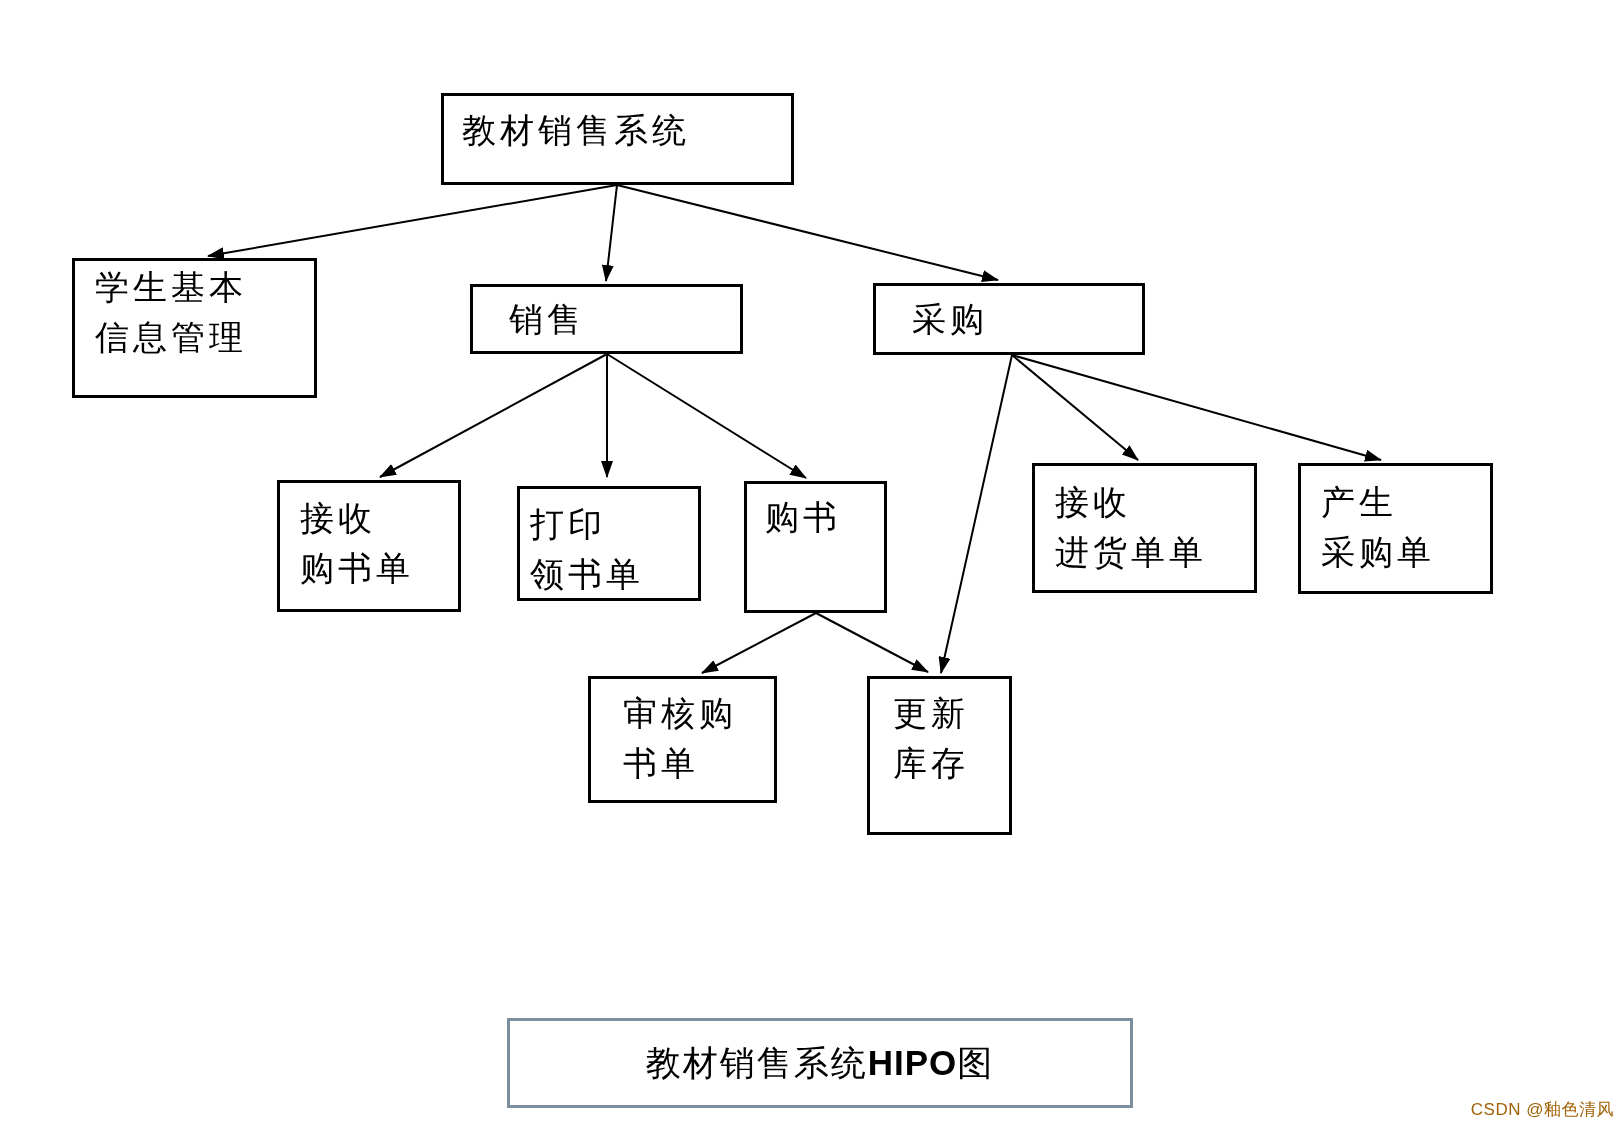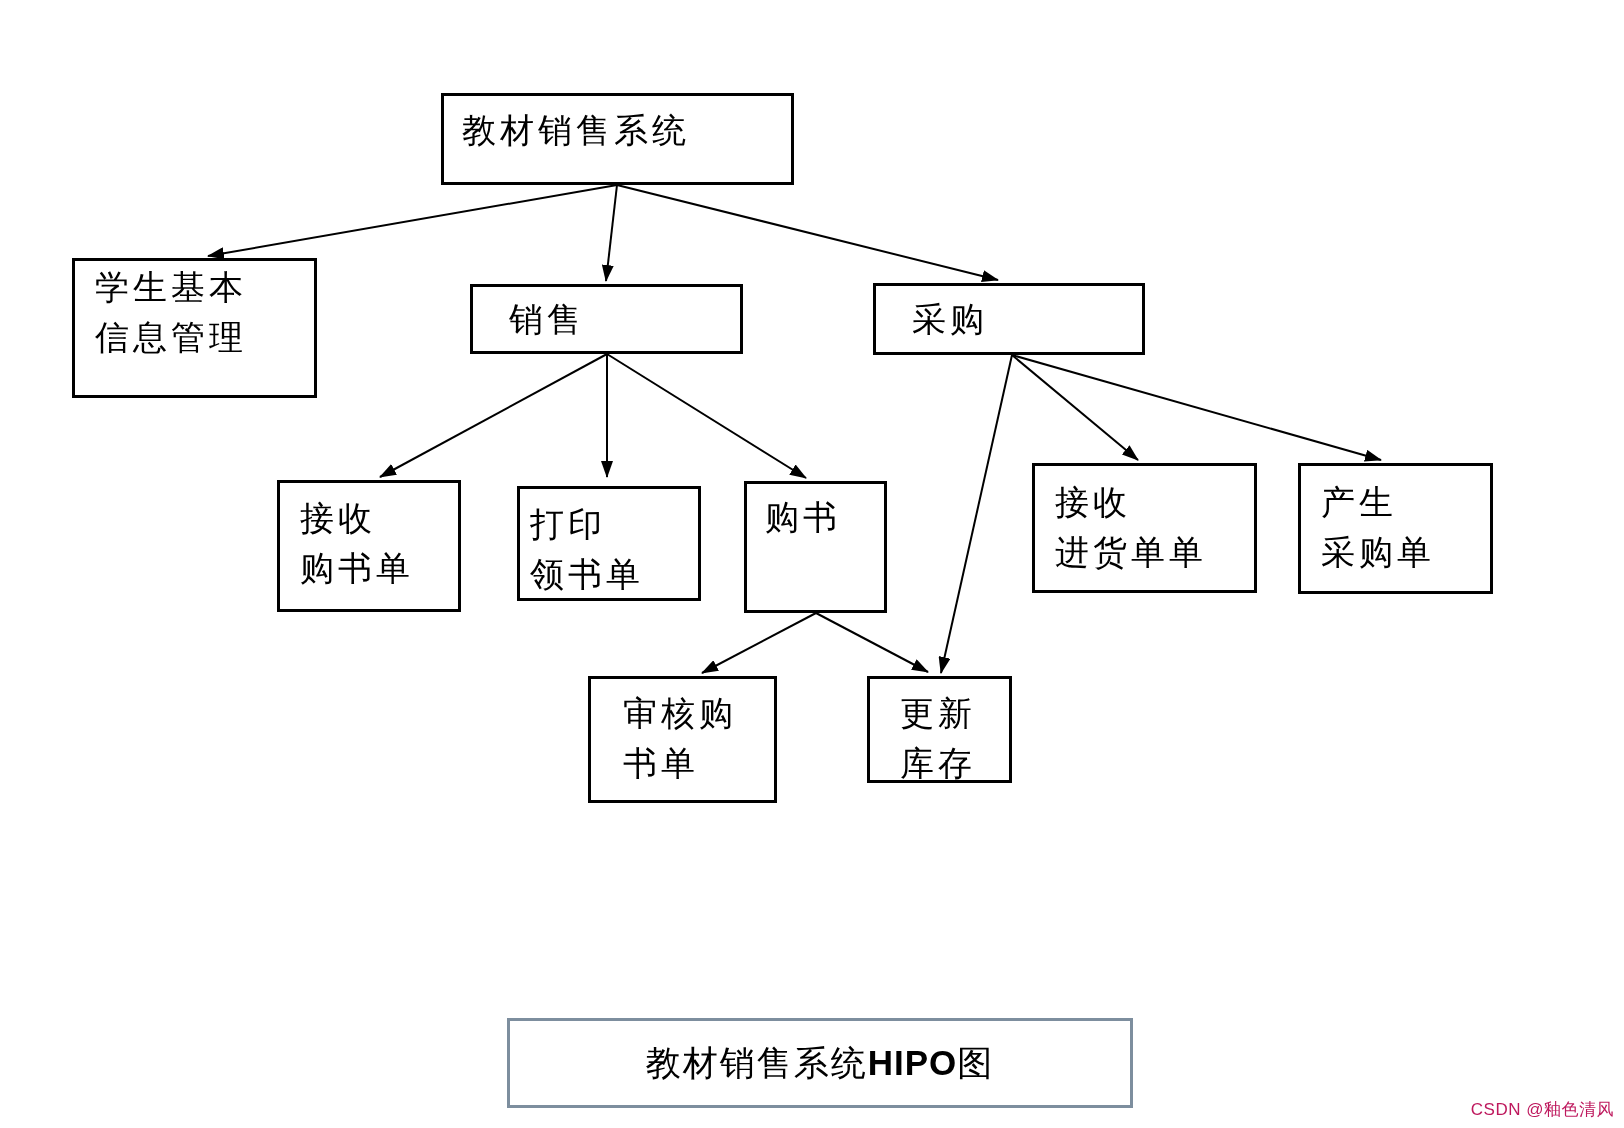--- a/index.html
+++ b/index.html
@@ -30,21 +30,21 @@
   .node .ln { display: block; white-space: nowrap; }
 
   #node-root            { left: 441px;  top: 93px;  width: 353px; height: 92px;  padding: 10px 0 0 18px; }
   #node-student-info    { left: 72px;   top: 258px; width: 245px; height: 140px; padding: 2px 0 0 20px; }
   #node-sales           { left: 470px;  top: 284px; width: 273px; height: 70px;  padding: 8px 0 0 36px; }
   #node-purchase        { left: 873px;  top: 283px; width: 272px; height: 72px;  padding: 9px 0 0 36px; }
   #node-receive-book-order      { left: 277px;  top: 480px; width: 184px; height: 132px; padding: 11px 0 0 20px; }
   #node-print-pickup-slip       { left: 517px;  top: 480px; width: 184px; height: 115px; padding: 11px 0 0 10px; margin-top: 6px; }
   #node-buy-books               { left: 744px;  top: 481px; width: 143px; height: 132px; padding: 9px 0 0 18px; }
   #node-review-book-order       { left: 588px;  top: 676px; width: 189px; height: 127px; padding: 10px 0 0 32px; }
-  #node-update-inventory        { left: 867px;  top: 676px; width: 145px; height: 107px; padding: 10px 0 0 30px; }
+  #node-update-inventory        { left: 867px;  top: 676px; width: 145px; height: 159px; padding: 10px 0 0 23px; }
   #node-receive-incoming-order  { left: 1032px; top: 463px; width: 225px; height: 130px; padding: 12px 0 0 20px; }
   #node-generate-purchase-order { left: 1298px; top: 463px; width: 195px; height: 131px; padding: 12px 4px 0 20px; }
 
   .caption-box {
     position: absolute;
     left: 507px; top: 1018px;
     width: 626px; height: 90px;
     box-sizing: border-box;
     border: 3px solid #7d8e9e;
     background: #ffffff;
@@ -59,21 +59,21 @@
   .caption-box .hipo {
     font-family: "Liberation Sans", "DejaVu Sans", sans-serif;
     font-weight: 700;
     letter-spacing: 1px;
   }
   .watermark {
     position: absolute;
     right: 10px; bottom: 7px;
     font-family: "Liberation Sans", "DejaVu Sans", sans-serif;
     font-size: 17px;
-    color: #be185d;
+    color: #a16207;
     letter-spacing: 0.5px;
   }
 </style>
 </head>
 <body>
 
 <div class="canvas">
 
   <svg class="arrows" width="1624" height="1128" viewBox="0 0 1624 1128" xmlns="http://www.w3.org/2000/svg">
     <defs>

